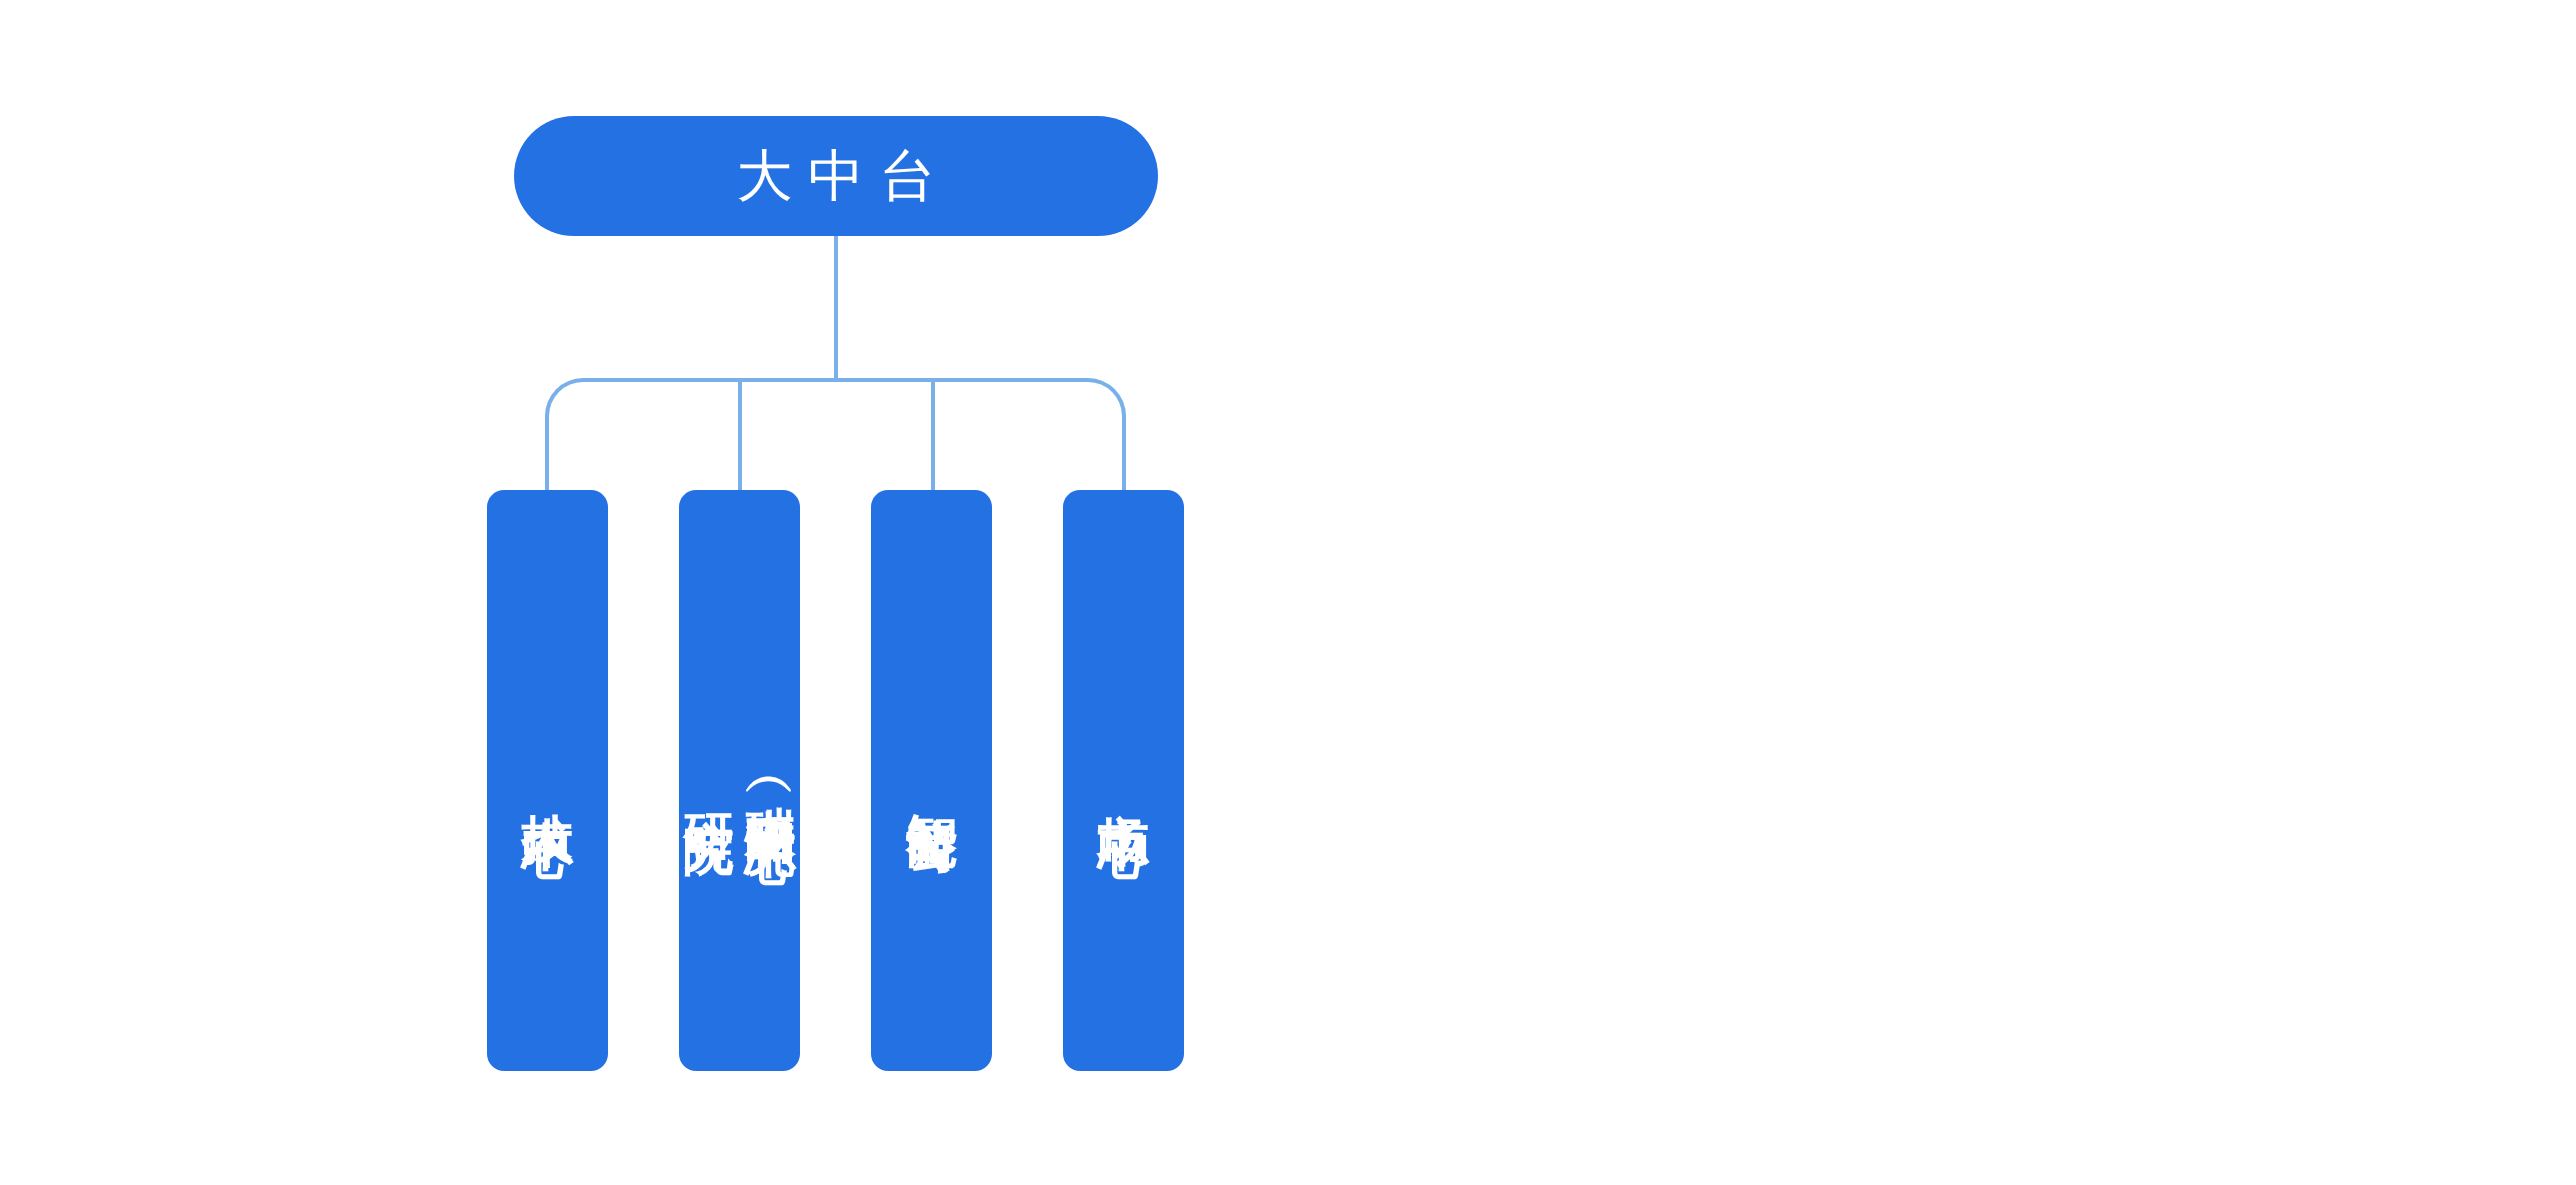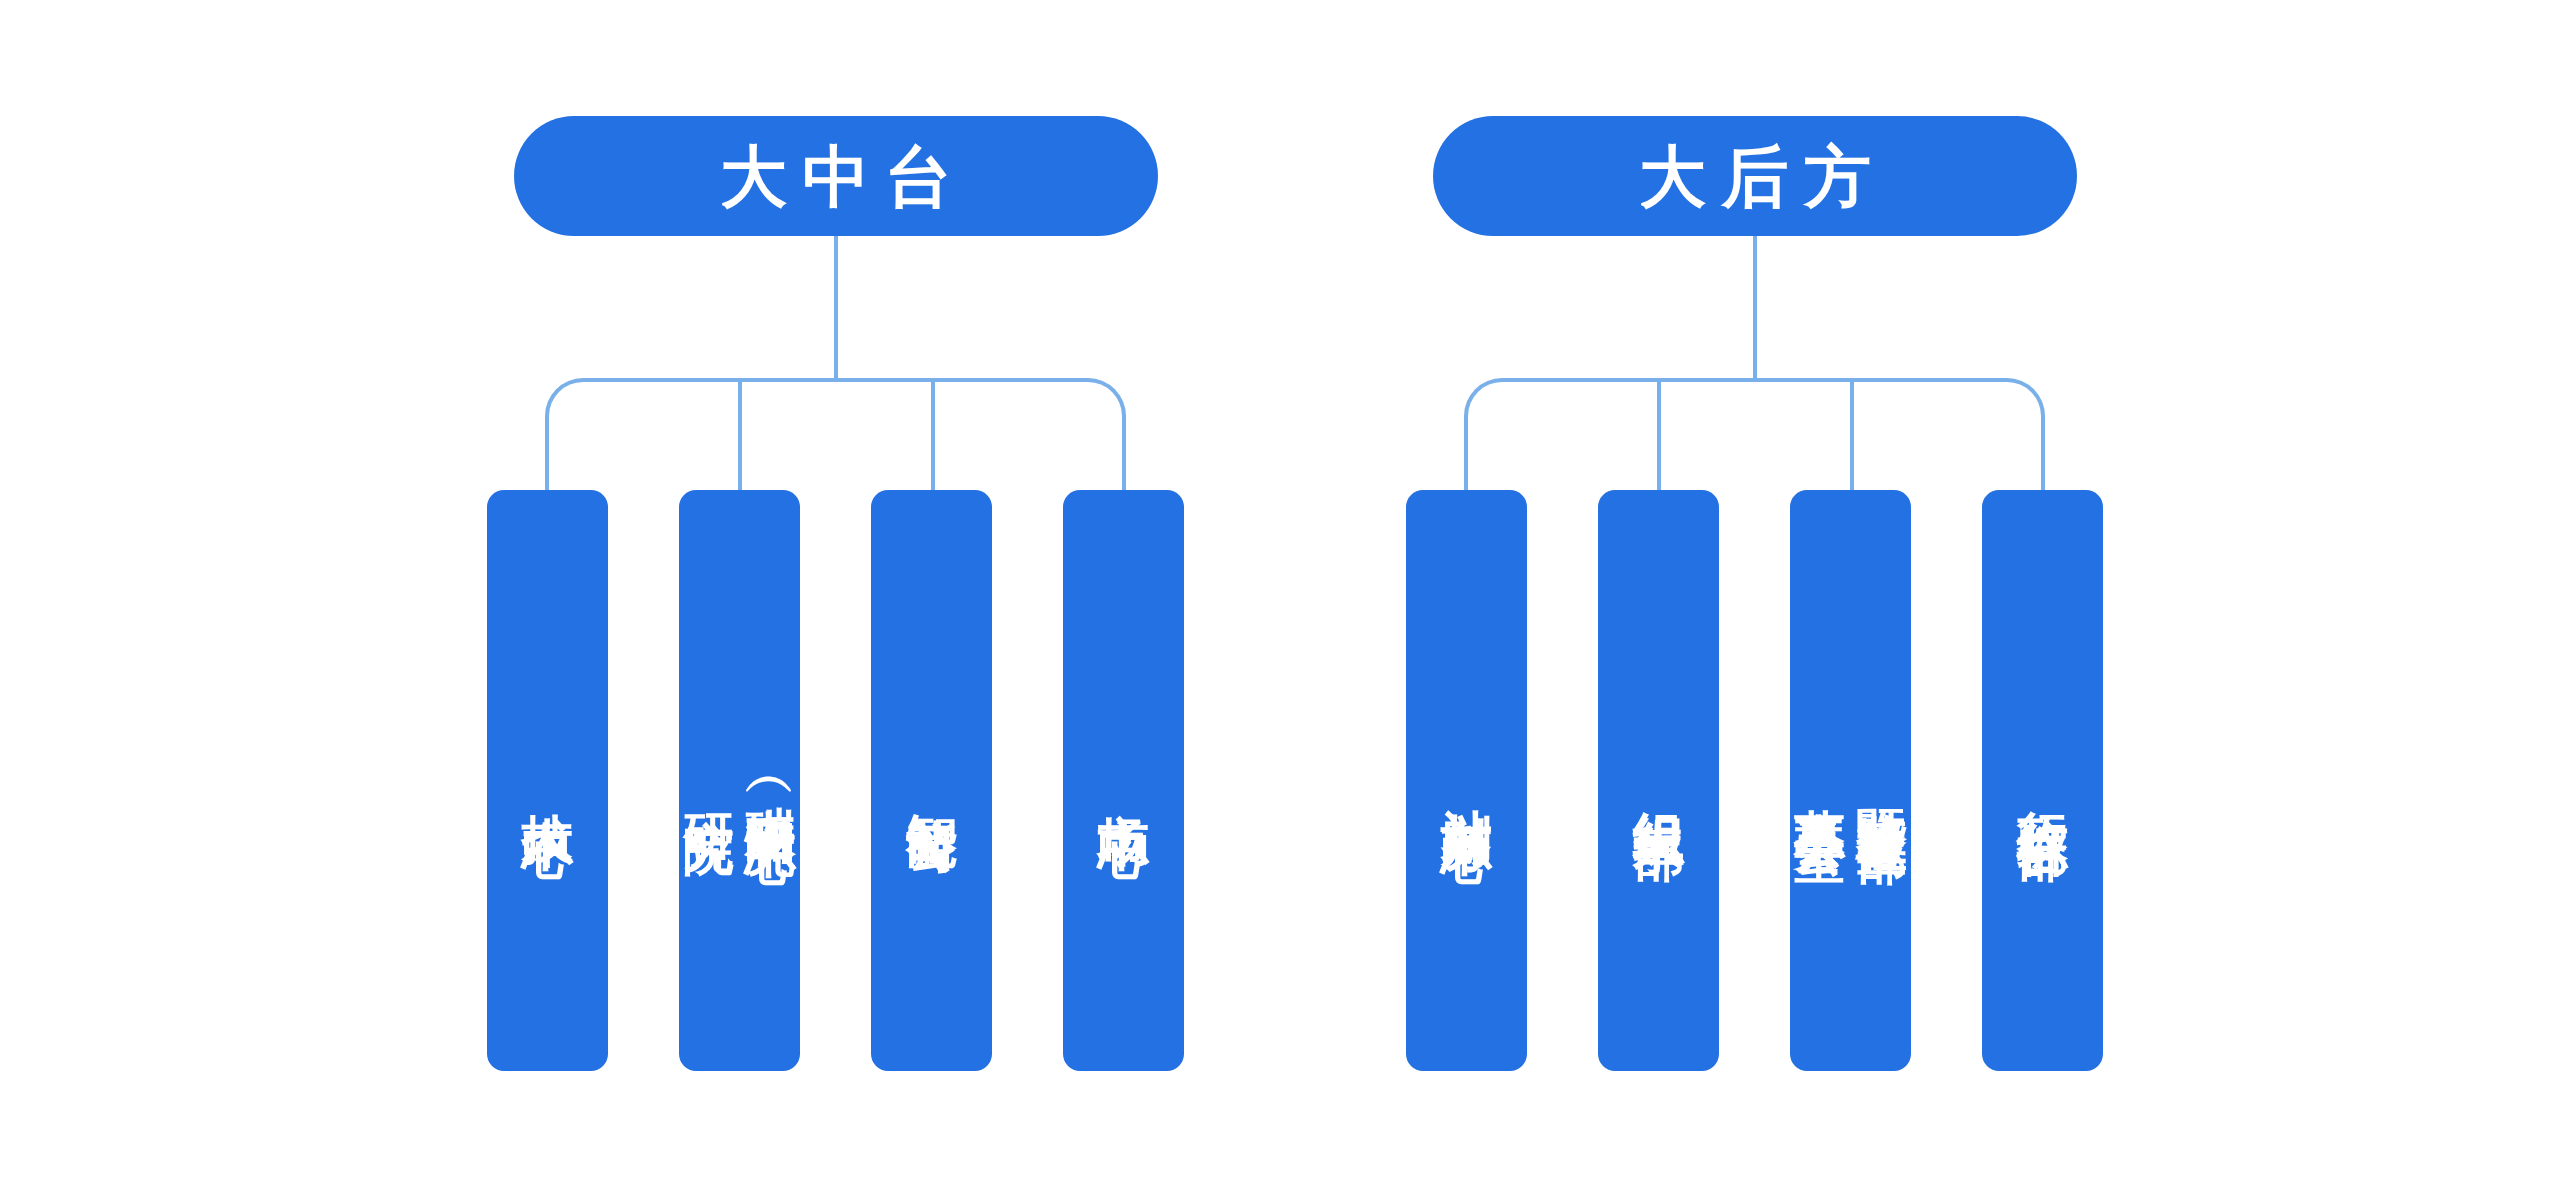--- a/index.html
+++ b/index.html
@@ -32,22 +32,22 @@
   .header-node{
     position:absolute;
     left:27px;top:0;
     width:644px;height:120px;
     background:var(--blue);
     border-radius:60px;
     display:flex;align-items:center;justify-content:center;
   }
   .header-label{
     color:var(--text);
-    font-size:67px;
-    font-weight:700;
+    font-size:56px;
+    font-weight:400;
     letter-spacing:15.4px;
     margin-right:-15.4px;
     white-space:nowrap;
     line-height:1;
   }
 
   
   .stem{
     position:absolute;
     left:347px;top:120px;
@@ -122,39 +122,15 @@
       </div>
       <div class="child-node">
         <span class="child-label">智能公司</span>
       </div>
       <div class="child-node">
         <span class="child-label">市场中心</span>
       </div>
     </div>
   </div>
 
-  <div class="group g1">
-    <div class="header-node">
-      <span class="header-label">大后方</span>
-    </div>
-    <div class="stem"></div>
-    <div class="bus"></div>
-    <div class="drop d1"></div>
-    <div class="drop d2"></div>
-    <div class="children">
-      <div class="child-node">
-        <span class="child-label">计划财务中心</span>
-      </div>
-      <div class="child-node">
-        <span class="child-label">组织人事部</span>
-      </div>
-      <div class="child-node">
-        <span class="child-label">董事会办公室
-暨监督检查部</span>
-      </div>
-      <div class="child-node">
-        <span class="child-label">行政综合部</span>
-      </div>
-    </div>
-  </div>
 
 </div>
 
 
 </body></html>

